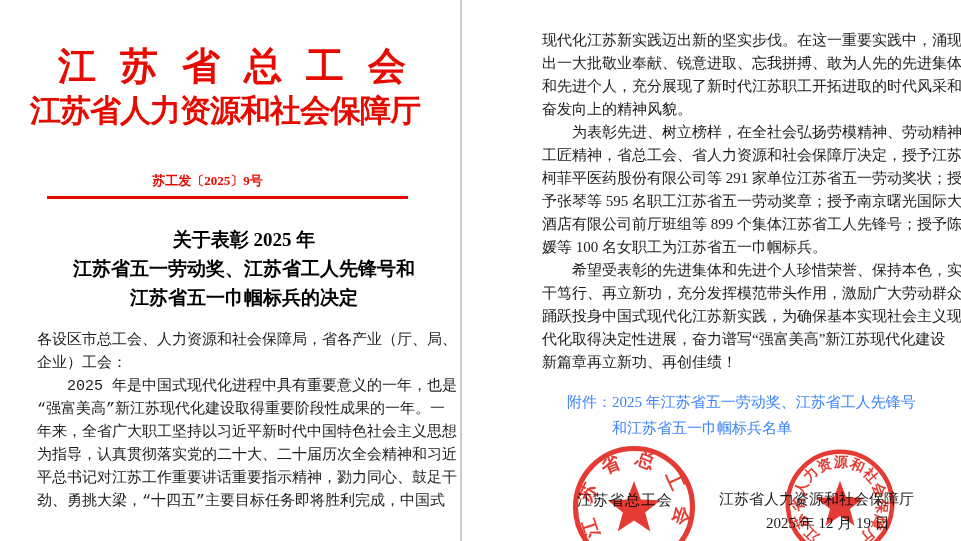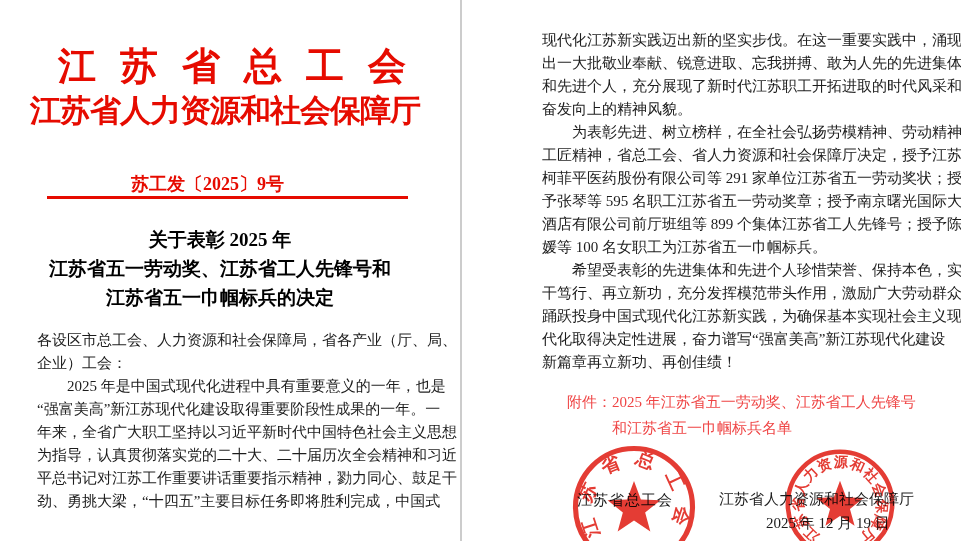--- a/index.html
+++ b/index.html
@@ -21,38 +21,38 @@
     text-align:center;font-size:38px;font-weight:bold;color:#e60b00;
     letter-spacing:24px;padding-left:24px;line-height:44px;white-space:nowrap;
   }
   .org2{
     position:absolute;left:0;top:92px;width:450px;
     text-align:center;font-size:31px;font-weight:bold;color:#e60b00;
     letter-spacing:-1px;line-height:38px;white-space:nowrap;
   }
   .docnum{
     position:absolute;left:0;top:172px;width:415px;
-    text-align:center;font-size:18px;font-weight:bold;color:#e60b00;white-space:nowrap;
+    text-align:center;font-size:13px;font-weight:bold;color:#e60b00;white-space:nowrap;
   }
   .redline{position:absolute;left:47px;top:196px;width:361px;height:3px;background:#e60b00;}
   .doc-title{
     position:absolute;left:0;top:225px;width:440px;
     text-align:center;font-size:19px;font-weight:bold;color:#000;
-    line-height:29px;white-space:pre-line;
+    line-height:29px;white-space:pre-line;padding-left:24px;
   }
   .body-text{
     font-size:15px;line-height:23px;color:#1c1c1c;white-space:pre;
   }
-  .body1{position:absolute;left:37px;top:329px;}
+  .body1{position:absolute;left:37px;top:329px;font-family:Liberation Mono, monospace;}
 
   
   .body2{position:absolute;left:66px;top:29px;}
   .attachment{
     position:absolute;left:91px;top:389px;
-    font-size:15px;line-height:26px;color:#ef4444;white-space:pre;
+    font-size:15px;line-height:26px;color:#3b82f6;white-space:pre;
   }
   .sig{position:absolute;font-size:15px;color:#1c1c1c;white-space:nowrap;}
   .sig-left{left:101px;top:491px;letter-spacing:1px;}
   .sig-right{left:243px;top:490px;}
   .date-line{position:absolute;left:290px;top:514px;font-size:15px;color:#1c1c1c;white-space:nowrap;}
 
   .seal{position:absolute;opacity:0.9;mix-blend-mode:multiply;}
   .seal-left{left:93px;top:442px;width:130px;height:130px;}
   .seal-right{left:306px;top:446px;width:116px;height:116px;}
   .seal-ring{fill:none;stroke:#e1261d;stroke-width:5.5;}

